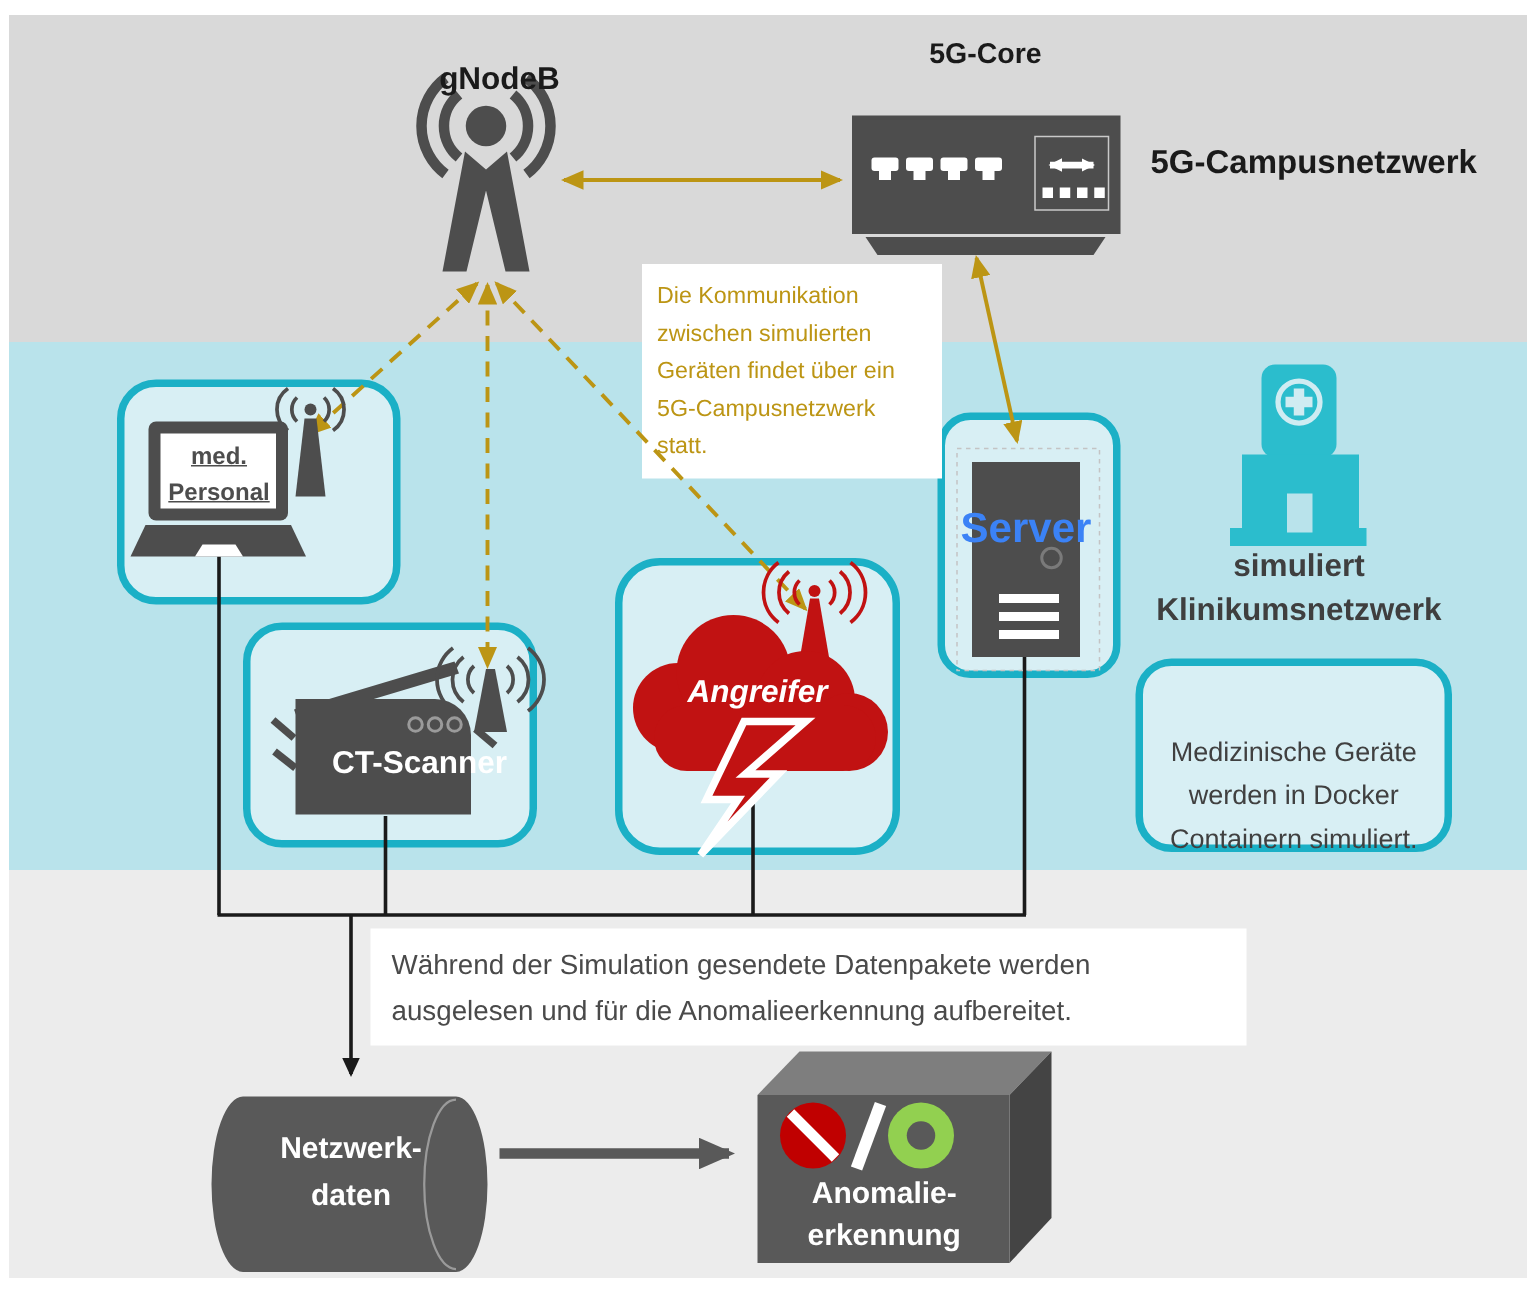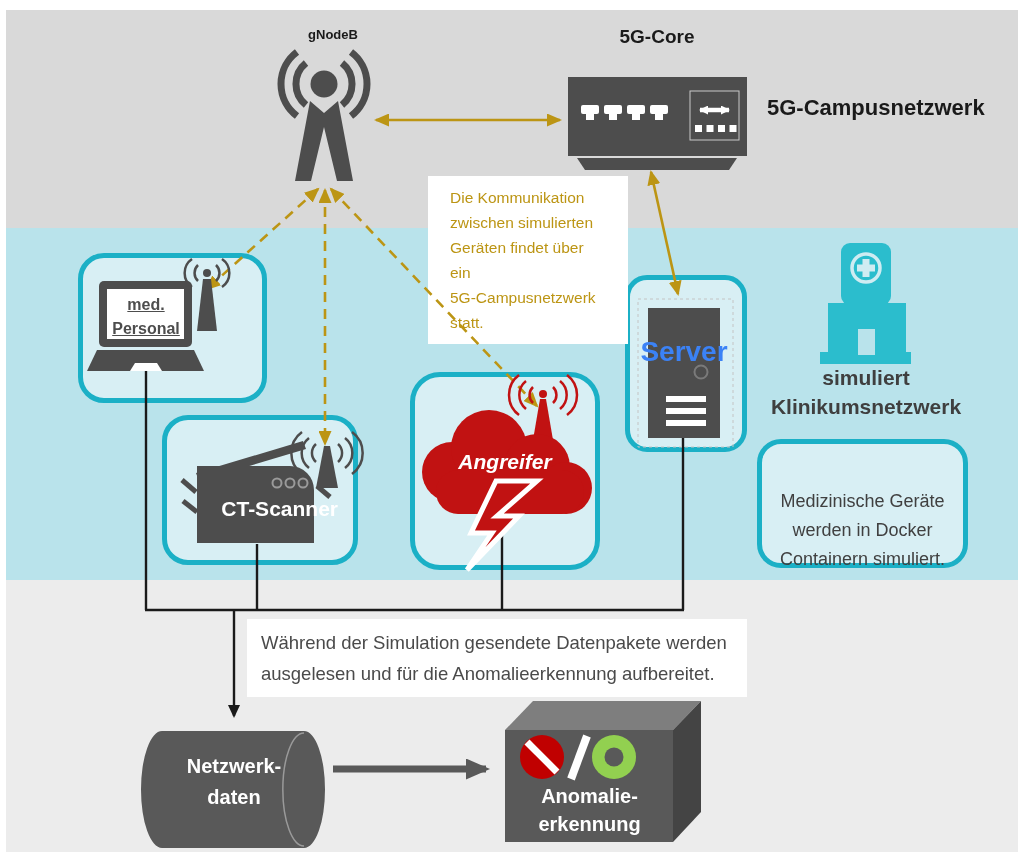--- a/index.html
+++ b/index.html
@@ -27,28 +27,28 @@
   <div class="band band-top"></div>
   <div class="band band-mid"></div>
   <div class="band band-bot"></div>
 
   <div class="devbox" style="left:78px;top:253px;width:189px;height:150px;"></div>
   <div class="devbox" style="left:162px;top:415px;width:196px;height:150px;"></div>
   <div class="devbox" style="left:410px;top:372px;width:190px;height:198px;border-radius:30px;"></div>
   <div class="devbox" style="left:625px;top:275px;width:122px;height:177px;border-radius:22px;"></div>
   <div class="devbox" style="left:757px;top:439px;width:211px;height:129px;border-radius:24px;"></div>
 
-  <div class="notebox" style="left:428px;top:176px;width:200px;padding:9px 22px;">
+  <div class="notebox" style="left:428px;top:176px;width:200px;padding:9px 10px;">
     <div class="gold-line">Die Kommunikation</div>
     <div class="gold-line">zwischen simulierten</div>
     <div class="gold-line">Geräten findet über ein</div>
     <div class="gold-line">5G-Campusnetzwerk statt.</div>
   </div>
 
-  <div class="notebox" style="left:247px;top:619px;width:500px;padding:8px 14px;">
+  <div class="notebox" style="left:247px;top:619px;width:584px;padding:8px 14px;">
     <div class="sim-line">Während der Simulation gesendete Datenpakete werden</div>
     <div class="sim-line">ausgelesen und für die Anomalieerkennung aufbereitet.</div>
   </div>
 
   <svg width="1024" height="862" viewBox="0 0 1024 862">
     <defs>
       <marker id="mGold" markerUnits="userSpaceOnUse" markerWidth="16" markerHeight="13" refX="13" refY="6.5" orient="auto-start-reverse">
         <path d="M0,0 L15,6.5 L0,13 Z" fill="#BC9514"></path>
       </marker>
       <marker id="mBlack" markerUnits="userSpaceOnUse" markerWidth="14" markerHeight="12" refX="11" refY="6" orient="auto-start-reverse">
@@ -221,21 +221,21 @@
         <line x1="527" y1="742" x2="557" y2="772" stroke="#ffffff" stroke-width="7"></line>
       </g>
       <line x1="587" y1="736" x2="571" y2="779" stroke="#ffffff" stroke-width="8"></line>
       <g>
         <circle cx="614" cy="757" r="22" fill="#92D050"></circle>
         <circle cx="614" cy="757" r="9.5" fill="#595959"></circle>
       </g>
     </g>
   </svg>
 
-  <div class="txt bold center" style="left:258px;top:27px;width:150px;font-size:13px;">gNodeB</div>
+  <div class="txt bold center" style="left:258px;top:41px;width:150px;font-size:21px;">gNodeB</div>
   <div class="txt bold center" style="left:582px;top:26px;width:150px;font-size:19px;">5G-Core</div>
   <div class="txt bold" style="left:767px;top:95px;font-size:22px;white-space:nowrap;">5G-Campusnetzwerk</div>
 
   <div class="txt bold center" style="left:106px;top:293px;width:80px;font-size:16px;line-height:24px;color:#4D4D4D;text-decoration:underline;">
     <div>med.</div>
     <div>Personal</div>
   </div>
 
   <div class="txt bold center" style="left:178px;top:497px;width:160px;font-size:21px;color:#fff;text-align:right;">CT-Scanner</div>
 

